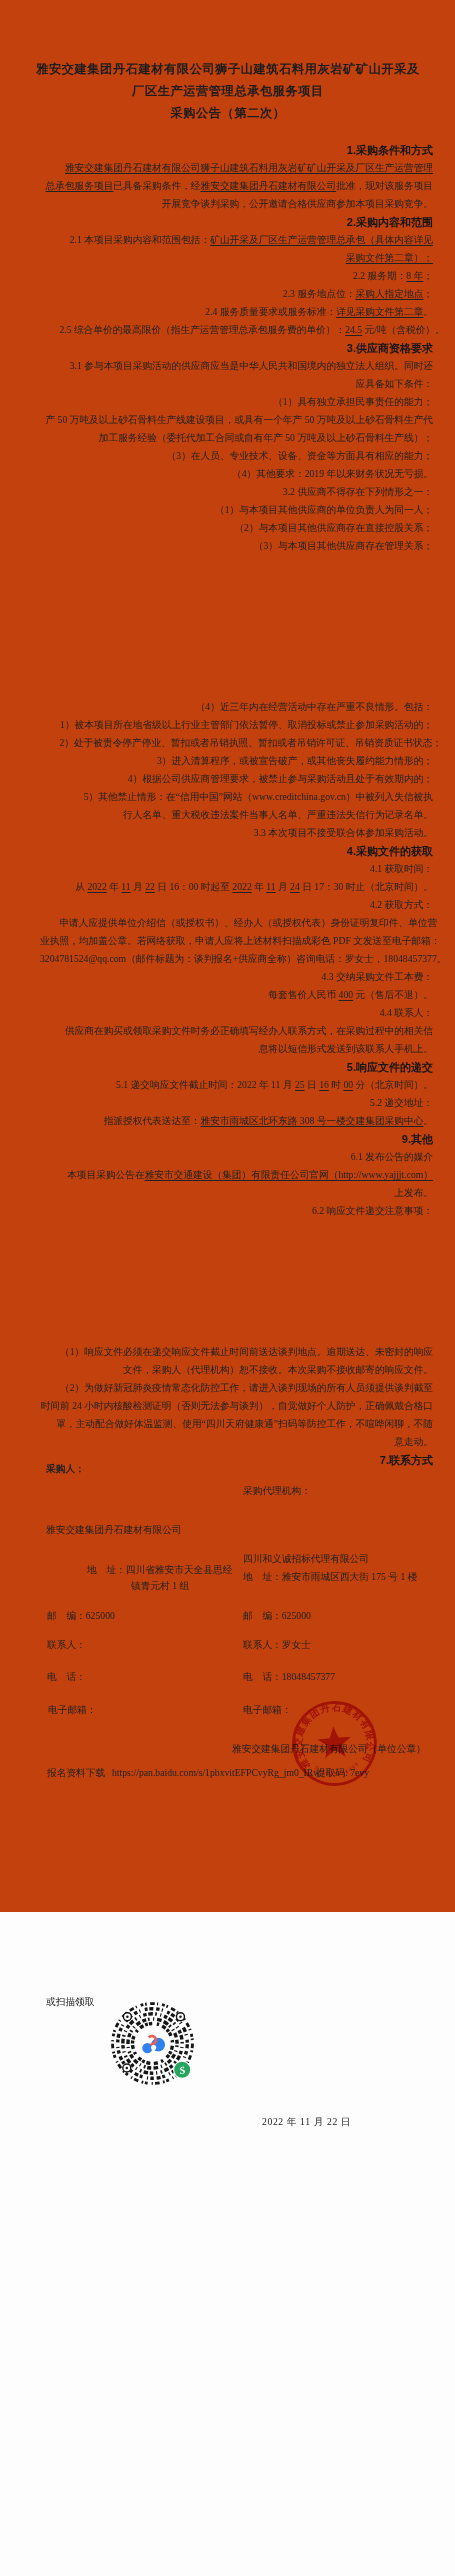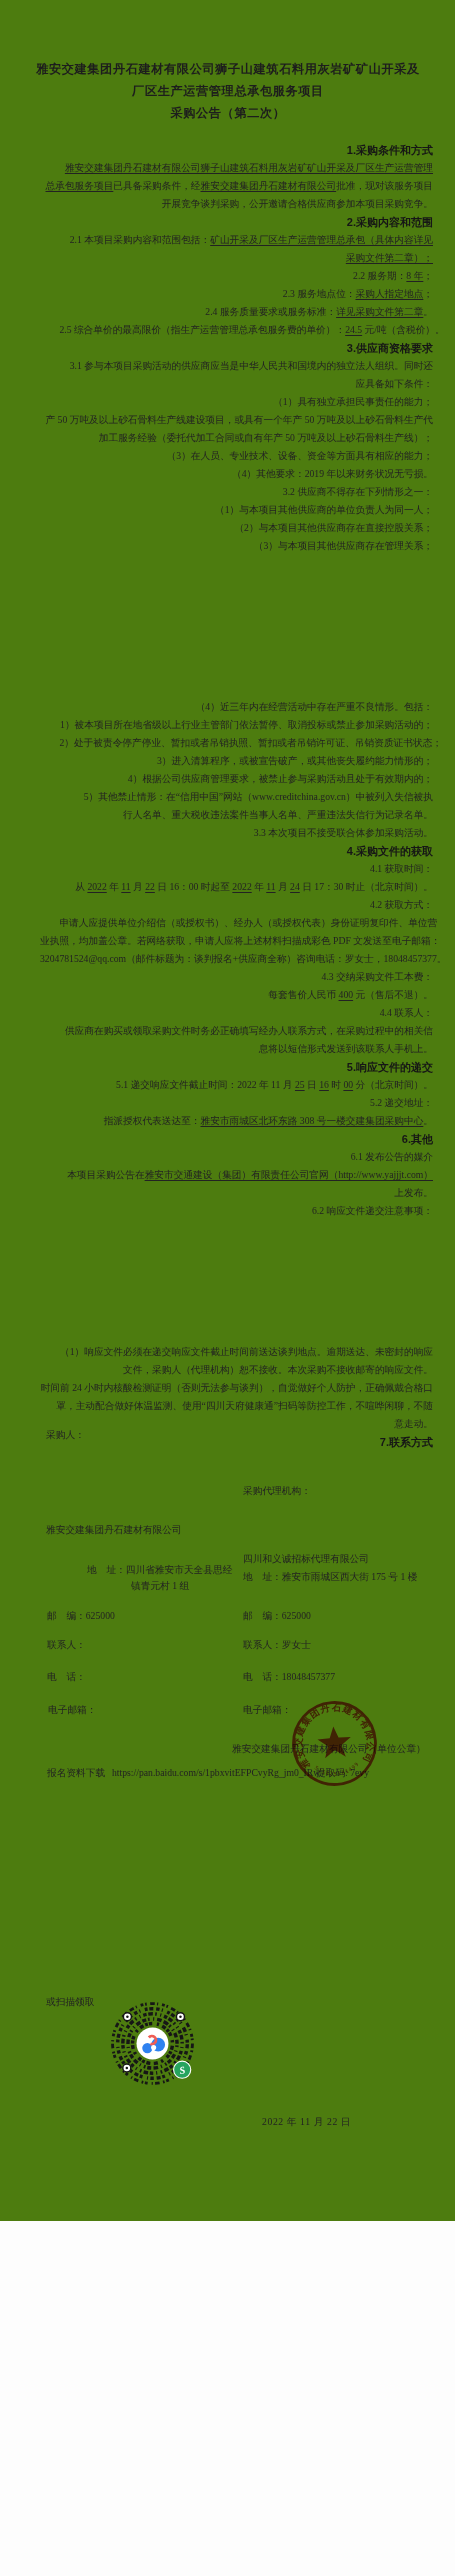--- a/index.html
+++ b/index.html
@@ -1,18 +1,18 @@
 <!DOCTYPE html>
 <html style="font-size:9px"><head>
 <meta charset="utf-8">
 <style>
   html,body{margin:0;padding:0;}
   body{width:456px;height:2576px;background:#fdfdfd;overflow:hidden;
        font-family:"Liberation Serif","DejaVu Serif",serif;color:#212121;}
-  .doc{position:relative;width:456px;height:2221px;background:#4d7c0f;}
+  .doc{position:relative;width:456px;height:1912px;background:#c2410c;}
 
   
   .title-block{position:absolute;left:0;top:58px;width:456px;text-align:center;
     font-family:"Liberation Sans","DejaVu Sans",sans-serif;font-weight:bold;
     font-size:12.2px;line-height:22px;letter-spacing:0.6px;color:#1d1d1d;}
 
   
   .block{position:absolute;left:40px;width:393px;font-size:9.7px;line-height:18px;
     color:#222;white-space:nowrap;}
   .block .line{height:18px;text-align:right;}
@@ -20,21 +20,21 @@
   .block .h{font-family:"Liberation Sans","DejaVu Sans",sans-serif;
     font-weight:bold;font-size:11px;color:#161616;}
   u{text-decoration:underline;text-underline-offset:2.3px;text-decoration-thickness:0.6px;}
 
   #blk-main{top:141px;}
   #blk-page2{top:698px;}
   #blk-page3{top:1343px;}
 
   
   .c{position:absolute;font-size:9.7px;line-height:15px;white-space:nowrap;color:#222;}
-  .purchaser-label{left:46px;top:1427px;}
+  .purchaser-label{left:46px;top:1461px;font-weight:bold;}
   .agency-label{left:243px;top:1483px;}
   .purchaser-name{left:46px;top:1522px;}
   .agency-name{left:243px;top:1515px;width:131px;white-space:normal;line-height:15.4px;margin-top:36px;}
   .p-addr1{left:87px;top:1562px;}
   .p-addr2{left:131px;top:1578px;}
   .a-addr{left:243px;top:1569px;}
   .p-zip{left:47px;top:1608px;}
   .a-zip{left:243px;top:1608px;}
   .p-contact{left:47px;top:1637px;}
   .a-contact{left:243px;top:1637px;}
@@ -108,30 +108,31 @@
       <div class="line"><span>3204781524@qq.com（邮件标题为：谈判报名+供应商全称）咨询电话：罗女士，18048457377。</span></div>
       <div class="line ind"><span>4.3 交纳采购文件工本费：</span></div>
       <div class="line ind"><span>每套售价人民币 </span><u>400</u><span> 元（售后不退）。</span></div>
       <div class="line ind"><span>4.4 联系人：</span></div>
       <div class="line ind"><span>供应商在购买或领取采购文件时务必正确填写经办人联系方式，在采购过程中的相关信</span></div>
       <div class="line"><span>息将以短信形式发送到该联系人手机上。</span></div>
       <div class="line h"><span>5.响应文件的递交</span></div>
       <div class="line ind"><span>5.1 递交响应文件截止时间：2022 年 11 月 </span><u>25</u><span> 日 </span><u>16</u><span> 时 </span><u>00</u><span> 分（北京时间）。</span></div>
       <div class="line ind"><span>5.2 递交地址：</span></div>
       <div class="line ind"><span>指派授权代表送达至：</span><u>雅安市雨城区北环东路 308 号一楼交建集团采购中心</u><span>。</span></div>
-      <div class="line h"><span>6.其他</span></div>
+      <div class="line h"><span>9.其他</span></div>
       <div class="line ind"><span>6.1 发布公告的媒介</span></div>
       <div class="line ind"><span>本项目采购公告在</span><u>雅安市交通建设（集团）有限责任公司官网（http://www.yajjjt.com）</u></div>
       <div class="line"><span>上发布。</span></div>
       <div class="line ind"><span>6.2 响应文件递交注意事项：</span></div>
     </div>
 
   <div class="block" id="blk-page3">
       <div class="line ind"><span>（1）响应文件必须在递交响应文件截止时间前送达谈判地点。逾期送达、未密封的响应</span></div>
       <div class="line"><span>文件，采购人（代理机构）恕不接收。本次采购不接收邮寄的响应文件。</span></div>
+      <div class="line ind"><span>（2）为做好新冠肺炎疫情常态化防控工作，请进入谈判现场的所有人员须提供谈判截至</span></div>
       <div class="line"><span>时间前 24 小时内核酸检测证明（否则无法参与谈判），自觉做好个人防护，正确佩戴合格口</span></div>
       <div class="line"><span>罩，主动配合做好体温监测、使用“四川天府健康通”扫码等防控工作，不喧哗闲聊，不随</span></div>
       <div class="line"><span>意走动。</span></div>
       <div class="line h"><span>7.联系方式</span></div>
     </div>
 
   <div class="c purchaser-label">采购人：</div>
   <div class="c agency-label">采购代理机构：</div>
   <div class="c purchaser-name">雅安交建集团丹石建材有限公司</div>
   <div class="c agency-name">四川和义诚招标代理有限公司</div>

